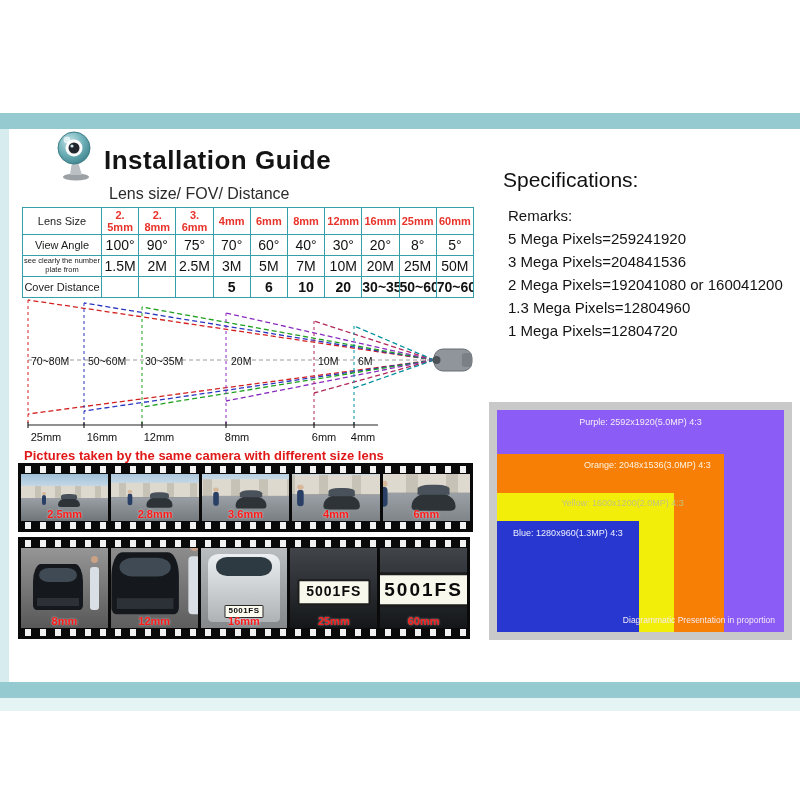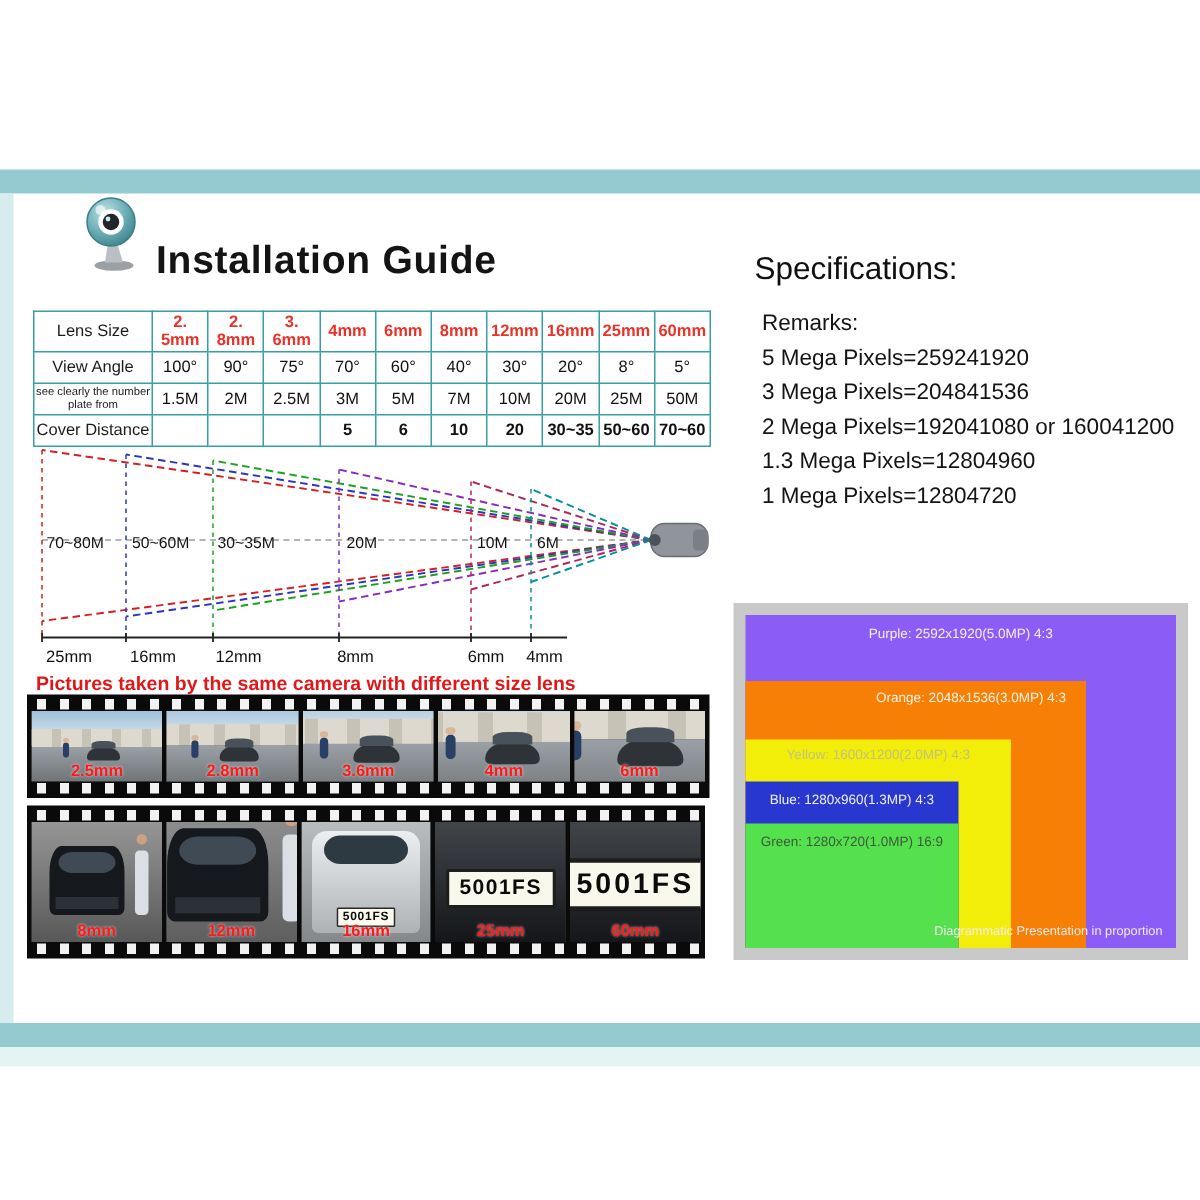--- a/index.html
+++ b/index.html
@@ -7,27 +7,27 @@
         font-family:"Liberation Sans",sans-serif;color:#111;}
 
   
   .top-stripe{position:absolute;left:0;top:113px;width:800px;height:16px;background:#95cbd0;}
   .left-edge{position:absolute;left:0;top:129px;width:9px;height:553px;background:#d6ecee;}
   .bottom-stripe{position:absolute;left:0;top:682px;width:800px;height:16px;background:#95cbd0;}
   .bottom-pale{position:absolute;left:0;top:698px;width:800px;height:13px;background:#e4f3f4;}
 
   
   .webcam{position:absolute;left:52px;top:130px;width:48px;height:52px;}
-  .page-title{position:absolute;left:104px;top:158px;font-size:26px;font-weight:700;color:#141414;letter-spacing:.5px;}
+  .page-title{position:absolute;left:104px;top:145px;font-size:26px;font-weight:700;color:#141414;letter-spacing:.5px;}
   .page-subtitle{position:absolute;left:109px;top:185px;font-size:16px;color:#2b2b2b;}
 
   
   .lens-table{position:absolute;left:22px;top:207px;width:452px;border-collapse:collapse;table-layout:fixed;}
   .lens-table td{border:1px solid #35a0a8;text-align:center;vertical-align:middle;
-                 font-size:11px;color:#111;padding:1px 0;height:18px;overflow:hidden;}
+                 font-size:14px;color:#111;padding:1px 0;height:18px;overflow:hidden;}
   .lens-table td.rowhead{width:78px;font-size:11px;color:#1c1c1c;}
   .lens-table td.rowhead.small{font-size:7.5px;line-height:1.15;}
   .lens-table td.lens-val{color:#e8332a;font-weight:700;font-size:11px;}
   .lens-table td.bold{font-weight:700;}
 
   
   .fov{position:absolute;left:18px;top:294px;width:462px;height:152px;}
   .fov text{font-family:"Liberation Sans",sans-serif;}
 
   
@@ -99,21 +99,21 @@
   .res-stage{position:absolute;left:8px;top:8px;right:8px;bottom:8px;background:#8b5cf6;}
   .res-rect{position:absolute;left:0;bottom:0;}
   .rect-orange{width:79%;height:80%;background:#f87f05;}
   .rect-yellow{width:61.7%;height:62.5%;background:#f2ee0a;}
   .rect-blue{width:49.4%;height:50%;background:#2837cf;}
   .rect-green{width:49.4%;height:37.5%;background:#55e14e;}
   .rect-label{position:absolute;left:0;width:100%;text-align:center;font-size:9px;
        white-space:nowrap;line-height:1;}
   .lbl-purple{top:8px;color:#f6eef6;}
   .lbl-orange{top:7px;color:#fdf3e4;padding-left:37px;}
-  .lbl-yellow{top:6px;color:#c2c27c;}
+  .lbl-yellow{top:6px;color:#c2c27c;padding-left:37px;}
   .lbl-blue{top:8px;color:#eef0ff;}
   .lbl-green{top:8px;color:#3c5a3c;}
   .res-note{position:absolute;right:9px;bottom:7px;font-size:8.5px;color:#f3eaf3;}
 </style>
 </head>
 <body>
 
 <div class="page">
 
   <div class="top-stripe"></div>
@@ -133,20 +133,21 @@
       <ellipse cx="24" cy="47" rx="13" ry="3.5" fill="#9aa0a3"></ellipse>
       <path d="M20 32 L18 45 L30 45 L26 32 Z" fill="#b9bfc2"></path>
       <circle cx="22" cy="18" r="16" fill="url(#ball)" stroke="#3c7d86" stroke-width="1"></circle>
       <circle cx="22" cy="18" r="8.5" fill="#fdfdfd"></circle>
       <circle cx="22" cy="18" r="5.5" fill="#20262b"></circle>
       <circle cx="20" cy="16" r="1.6" fill="#cfe8ef"></circle>
       <circle cx="15" cy="10" r="3.4" fill="#ffffff" opacity="0.65"></circle>
     </svg>
   </div>
   <div class="page-title">Installation Guide</div>
+  <div class="page-subtitle">Lens size/ FOV/ Distance</div>
 
   <table class="lens-table">
     <tbody>
         <tr>
       <td class="rowhead">Lens Size</td>
       <td class="lens-val">2. 5mm</td>
       <td class="lens-val">2. 8mm</td>
       <td class="lens-val">3. 6mm</td>
       <td class="lens-val">4mm</td>
       <td class="lens-val">6mm</td>
@@ -372,20 +373,17 @@
       <div class="rect-label lbl-purple">Purple: 2592x1920(5.0MP)  4:3</div>
       <div class="res-rect rect-orange">
         <div class="rect-label lbl-orange">Orange: 2048x1536(3.0MP)  4:3</div>
       </div>
       <div class="res-rect rect-yellow">
         <div class="rect-label lbl-yellow">Yellow: 1600x1200(2.0MP)  4:3</div>
       </div>
       <div class="res-rect rect-blue">
         <div class="rect-label lbl-blue">Blue: 1280x960(1.3MP)  4:3</div>
       </div>
-      <div class="res-rect rect-green">
-        <div class="rect-label lbl-green">Green: 1280x720(1.0MP)  16:9</div>
-      </div>
       <div class="res-note">Diagrammatic Presentation in proportion</div>
     </div>
   </div>
 
 </div>
 
 </body></html>

